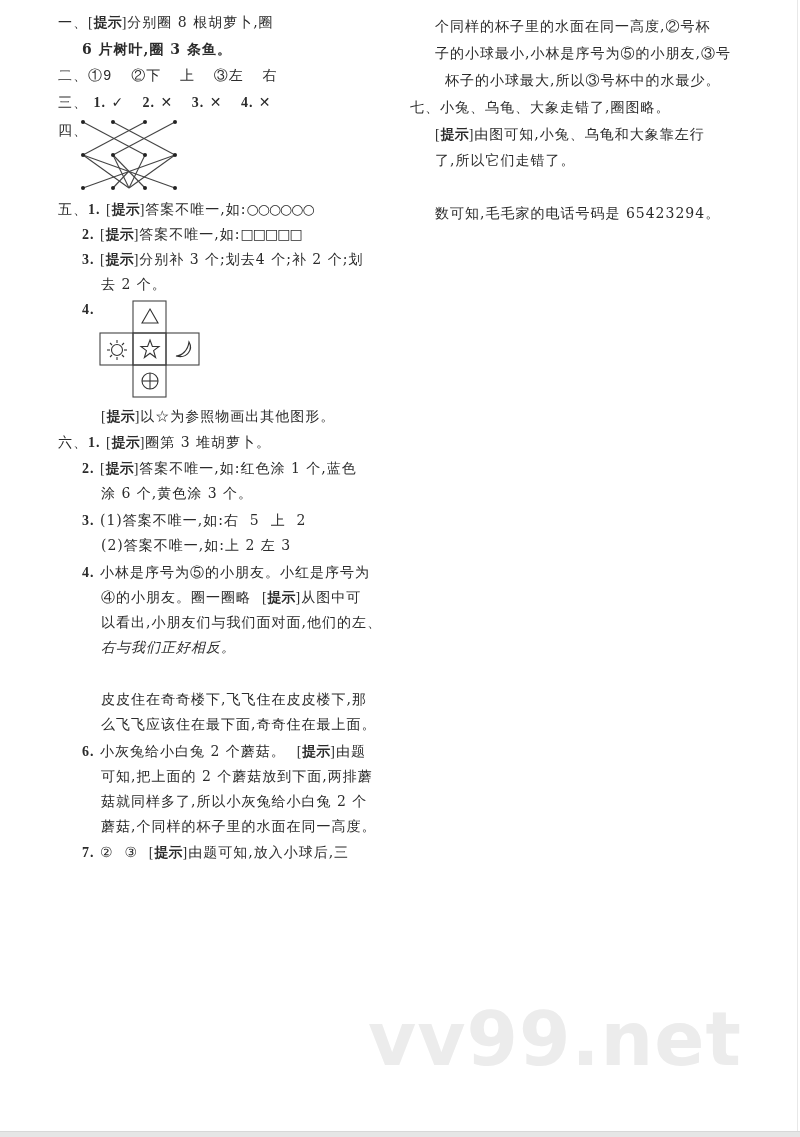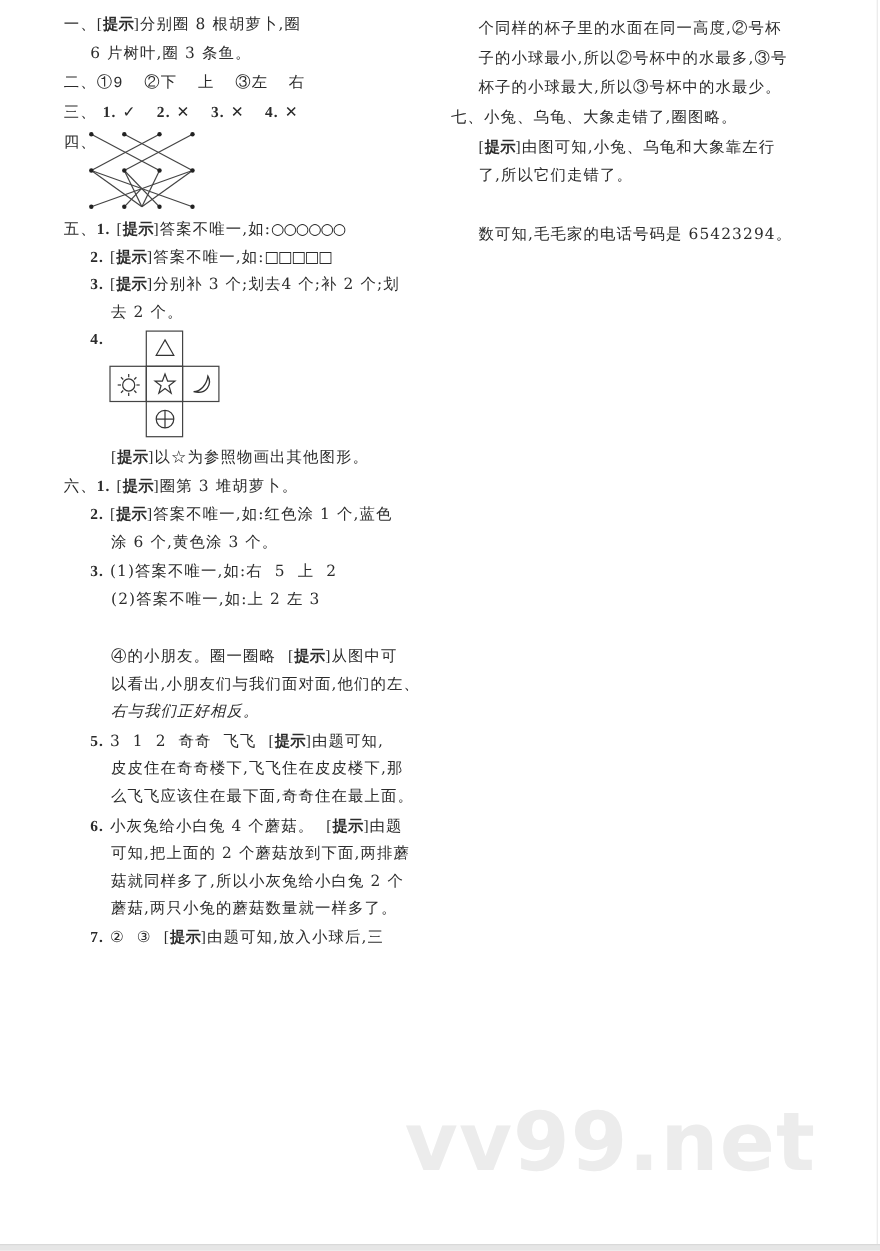--- a/index.html
+++ b/index.html
@@ -28,21 +28,21 @@
   svg { position: absolute; overflow: visible; }
 </style>
 </head>
 <body>
 
 <div class="page">
 
   <div class="line" style="left:58px; top:12px;">
     <span>一、</span><span class="bracket">[</span><span class="hint">提示</span><span class="bracket">]</span><span>分别圈 8 根胡萝卜,圈</span>
   </div>
-  <div class="line" style="left:82px; top:39px;">6 片树叶,圈 3 条鱼。</div>
+  <div class="line" style="left:82px; top:39px;font-weight:bold;">6 片树叶,圈 3 条鱼。</div>
 
   <div class="line" style="left:58px; top:66px;font-family:Liberation Mono, monospace;">
     <span>二、</span><span style="white-space:pre;">①9  ②下  上  ③左  右</span>
   </div>
 
   <div class="line" style="left:58px; top:92px;">
     <span>三、</span>
     <span class="num">1.</span>
     <span class="sym" style="margin-right:14px;">✓</span>
     <span class="num">2.</span>
@@ -153,49 +153,49 @@
     <span class="bracket">[</span><span class="hint">提示</span><span class="bracket">]</span><span>答案不唯一,如:红色涂 1 个,蓝色</span>
   </div>
   <div class="line" style="left:101px; top:483px;">涂 6 个,黄色涂 3 个。</div>
 
   <div class="line" style="left:82px; top:510px;">
     <span class="num">3.</span>
     <span style="white-space:pre;">(1)答案不唯一,如:右  5  上  2</span>
   </div>
   <div class="line" style="left:101px; top:535px;">(2)答案不唯一,如:上  2  左  3</div>
 
+  <div class="line" style="left:82px; top:562px;">
+    <span class="num">4.</span>
+    <span>小林是序号为⑤的小朋友。小红是序号为</span>
+  </div>
   <div class="line" style="left:101px; top:587px;">
     <span style="white-space:pre;">④的小朋友。圈一圈略  </span><span class="bracket">[</span><span class="hint">提示</span><span class="bracket">]</span><span>从图中可</span>
   </div>
   <div class="line" style="left:101px; top:612px;">以看出,小朋友们与我们面对面,他们的左、</div>
   <div class="line" style="left:101px; top:637px;font-style:italic;">右与我们正好相反。</div>
 
-  <div class="line" style="left:82px; top:664px;">
-    <span class="num">5.</span>
-    <span style="white-space:pre;">3  1  2  奇奇  飞飞  </span><span class="bracket">[</span><span class="hint">提示</span><span class="bracket">]</span><span>由题可知,</span>
-  </div>
   <div class="line" style="left:101px; top:689px;">皮皮住在奇奇楼下,飞飞住在皮皮楼下,那</div>
   <div class="line" style="left:101px; top:714px;">么飞飞应该住在最下面,奇奇住在最上面。</div>
 
   <div class="line" style="left:82px; top:741px;">
     <span class="num">6.</span>
-    <span style="white-space:pre;">小灰兔给小白兔 4 个蘑菇。  </span><span class="bracket">[</span><span class="hint">提示</span><span class="bracket">]</span><span>由题</span>
+    <span style="white-space:pre;">小灰兔给小白兔 2 个蘑菇。  </span><span class="bracket">[</span><span class="hint">提示</span><span class="bracket">]</span><span>由题</span>
   </div>
   <div class="line" style="left:101px; top:766px;">可知,把上面的 2 个蘑菇放到下面,两排蘑</div>
   <div class="line" style="left:101px; top:791px;">菇就同样多了,所以小灰兔给小白兔 2 个</div>
-  <div class="line" style="left:101px; top:816px;">蘑菇,两只小兔的蘑菇数量就一样多了。</div>
+  <div class="line" style="left:101px; top:816px;">蘑菇,个同样的杯子里的水面在同一高度。</div>
 
   <div class="line" style="left:82px; top:842px;">
     <span class="num">7.</span>
     <span style="white-space:pre;">②  ③  </span><span class="bracket">[</span><span class="hint">提示</span><span class="bracket">]</span><span>由题可知,放入小球后,三</span>
   </div>
 
   <div class="line" style="left:435px; top:16px;">个同样的杯子里的水面在同一高度,②号杯</div>
-  <div class="line" style="left:435px; top:43px;">子的小球最小,所以②号杯中的水最多,③号</div>
-  <div class="line" style="left:435px; top:70px;">杯子的小球最大,所以③号杯中的水最少。</div>
+  <div class="line" style="left:435px; top:43px;">子的小球最小,小林是序号为⑤的小朋友,③号</div>
+  <div class="line" style="left:445px; top:70px;">杯子的小球最大,所以③号杯中的水最少。</div>
 
   <div class="line" style="left:410px; top:97px;">
     <span>七、</span><span>小兔、乌龟、大象走错了,圈图略。</span>
   </div>
   <div class="line" style="left:435px; top:124px;">
     <span class="bracket">[</span><span class="hint">提示</span><span class="bracket">]</span><span>由图可知,小兔、乌龟和大象靠左行</span>
   </div>
   <div class="line" style="left:435px; top:150px;">了,所以它们走错了。</div>
 
   <div class="line" style="left:435px; top:203px;">数可知,毛毛家的电话号码是 65423294。</div>

